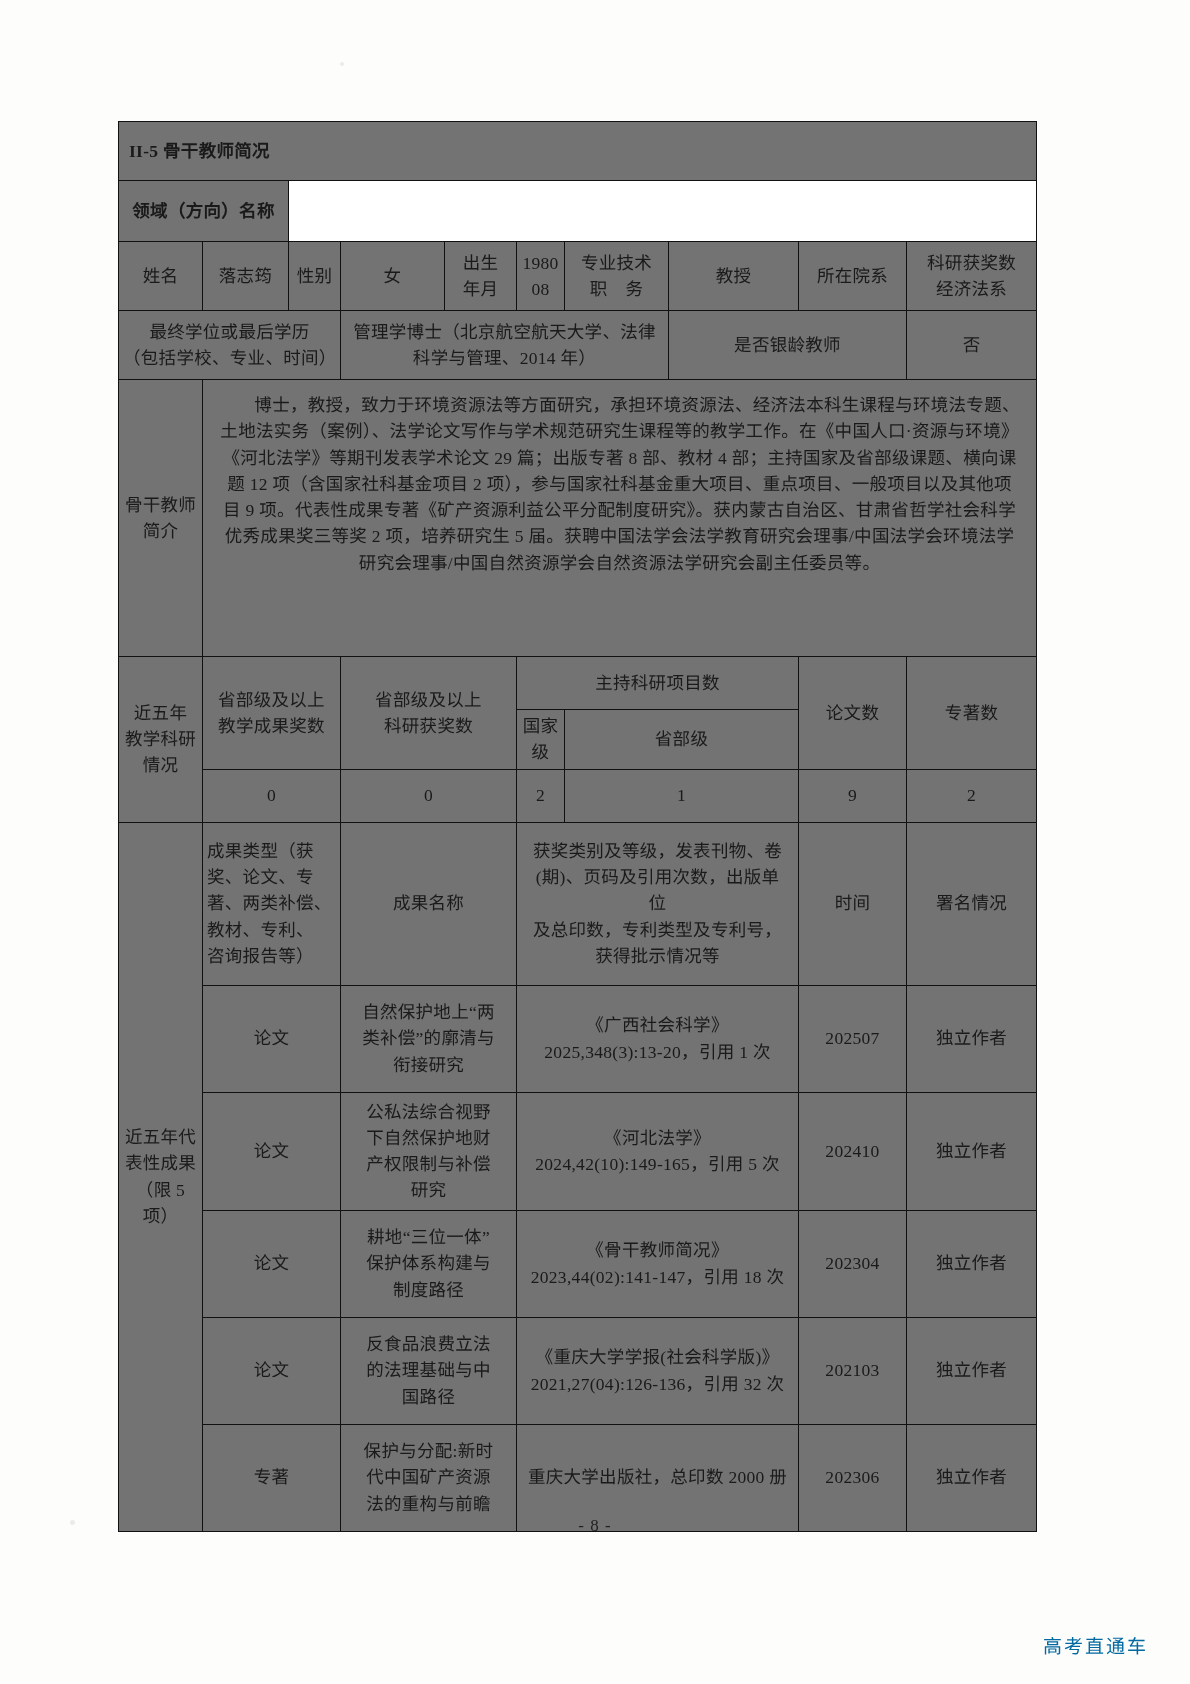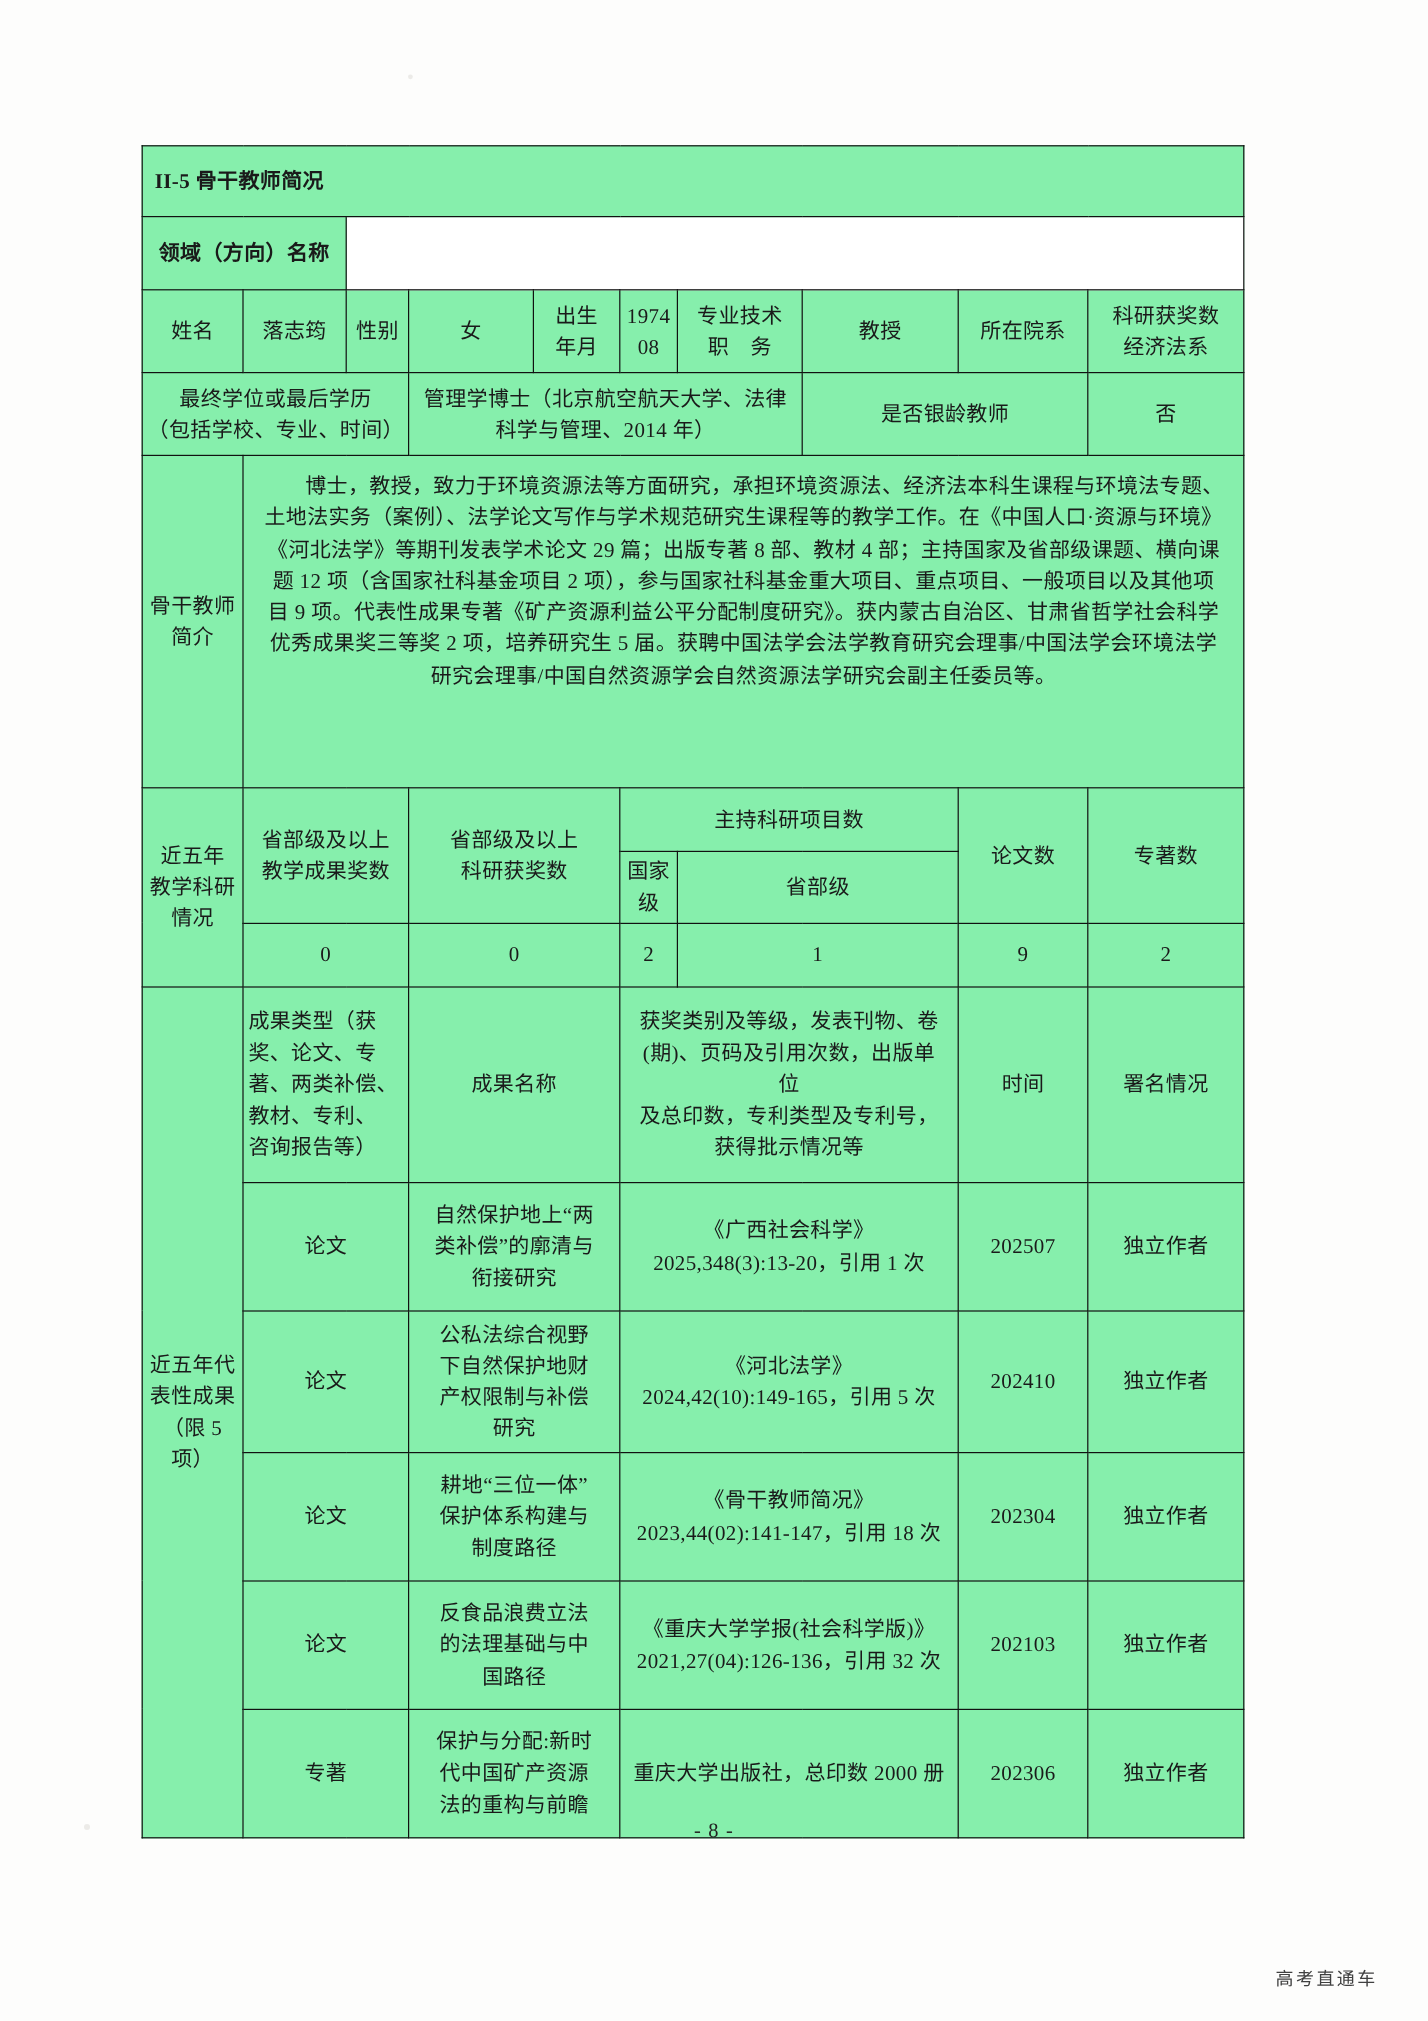--- a/index.html
+++ b/index.html
@@ -25,21 +25,21 @@
   .sheet {
     position: absolute;
     left: 118px;
     top: 121px;
     width: 918px;
   }
   table.doc {
     border-collapse: collapse;
     table-layout: fixed;
     width: 918px;
-    background: #86efac;
+    background: #737373;
   }
   table.doc td {
     border: 1.6px solid #111;
     padding: 3px 4px;
     text-align: center;
     vertical-align: middle;
     font-size: 17.5px;
     line-height: 1.5;
     letter-spacing: 0.3px;
   }
@@ -110,22 +110,22 @@
     width: 1190px;
     text-align: center;
     font-size: 17px;
     letter-spacing: 1px;
     color: #222;
   }
   .watermark {
     position: absolute;
     right: 42px;
     bottom: 26px;
-    font-size: 15px;
-    color: #404040;
+    font-size: 19px;
+    color: #0369a1;
     letter-spacing: 2px;
     font-family: "Liberation Sans", sans-serif;
   }
   .speck {
     position: absolute;
     background: #d8d5d0;
     border-radius: 50%;
     opacity: .45;
   }
 </style>
@@ -165,21 +165,21 @@
       <tr class="r-head">
         <td>姓名</td>
         <td>落志筠</td>
         <td>性别</td>
         <td>女</td>
         <td class="two-line">
           <div>出生</div>
           <div>年月</div>
         </td>
         <td class="two-line">
-          <div>1974</div>
+          <div>1980</div>
           <div>08</div>
         </td>
         <td class="two-line">
           <div>专业技术</div>
           <div>职　务</div>
         </td>
         <td>教授</td>
         <td>所在院系</td>
         <td class="two-line">
           <div>科研获奖数</div>

